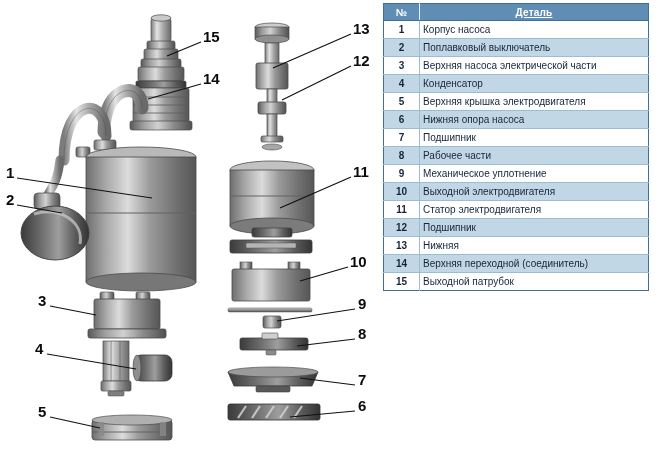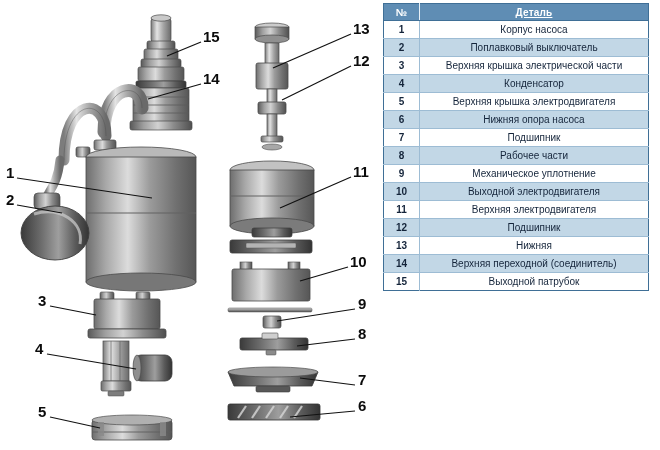--- a/index.html
+++ b/index.html
@@ -62,21 +62,21 @@
   #parts-table tbody td {
     font-size: 10px;
     color: #14243a;
     height: 17px;
     padding: 0 3px;
     border-top: 1px solid #9dbcd4;
     border-right: 1px solid #9dbcd4;
     overflow: hidden;
     white-space: nowrap;
   }
-  #parts-table tbody td:last-child { border-right: none; text-align: center; }
+  #parts-table tbody td:last-child { border-right: none; }
   #parts-table tbody td.num {
     text-align: center;
     font-weight: bold;
   }
   #parts-table tbody tr.alt td { background: #c2d7e6; }
   #parts-table tbody tr.plain td { background: #ffffff; }
 </style>
 </head>
 <body>
 
@@ -303,21 +303,21 @@
       <tr class="plain">
         <td class="num">1</td>
         <td>Корпус насоса</td>
       </tr>
       <tr class="alt">
         <td class="num">2</td>
         <td>Поплавковый выключатель</td>
       </tr>
       <tr class="plain">
         <td class="num">3</td>
-        <td>Верхняя крышка электрической части</td>
+        <td>Верхняя насоса электрической части</td>
       </tr>
       <tr class="alt">
         <td class="num">4</td>
         <td>Конденсатор</td>
       </tr>
       <tr class="plain">
         <td class="num">5</td>
         <td>Верхняя крышка электродвигателя</td>
       </tr>
       <tr class="alt">
@@ -335,21 +335,21 @@
       <tr class="plain">
         <td class="num">9</td>
         <td>Механическое уплотнение</td>
       </tr>
       <tr class="alt">
         <td class="num">10</td>
         <td>Выходной электродвигателя</td>
       </tr>
       <tr class="plain">
         <td class="num">11</td>
-        <td>Верхняя электродвигателя</td>
+        <td>Статор электродвигателя</td>
       </tr>
       <tr class="alt">
         <td class="num">12</td>
         <td>Подшипник</td>
       </tr>
       <tr class="plain">
         <td class="num">13</td>
         <td>Нижняя</td>
       </tr>
       <tr class="alt">

